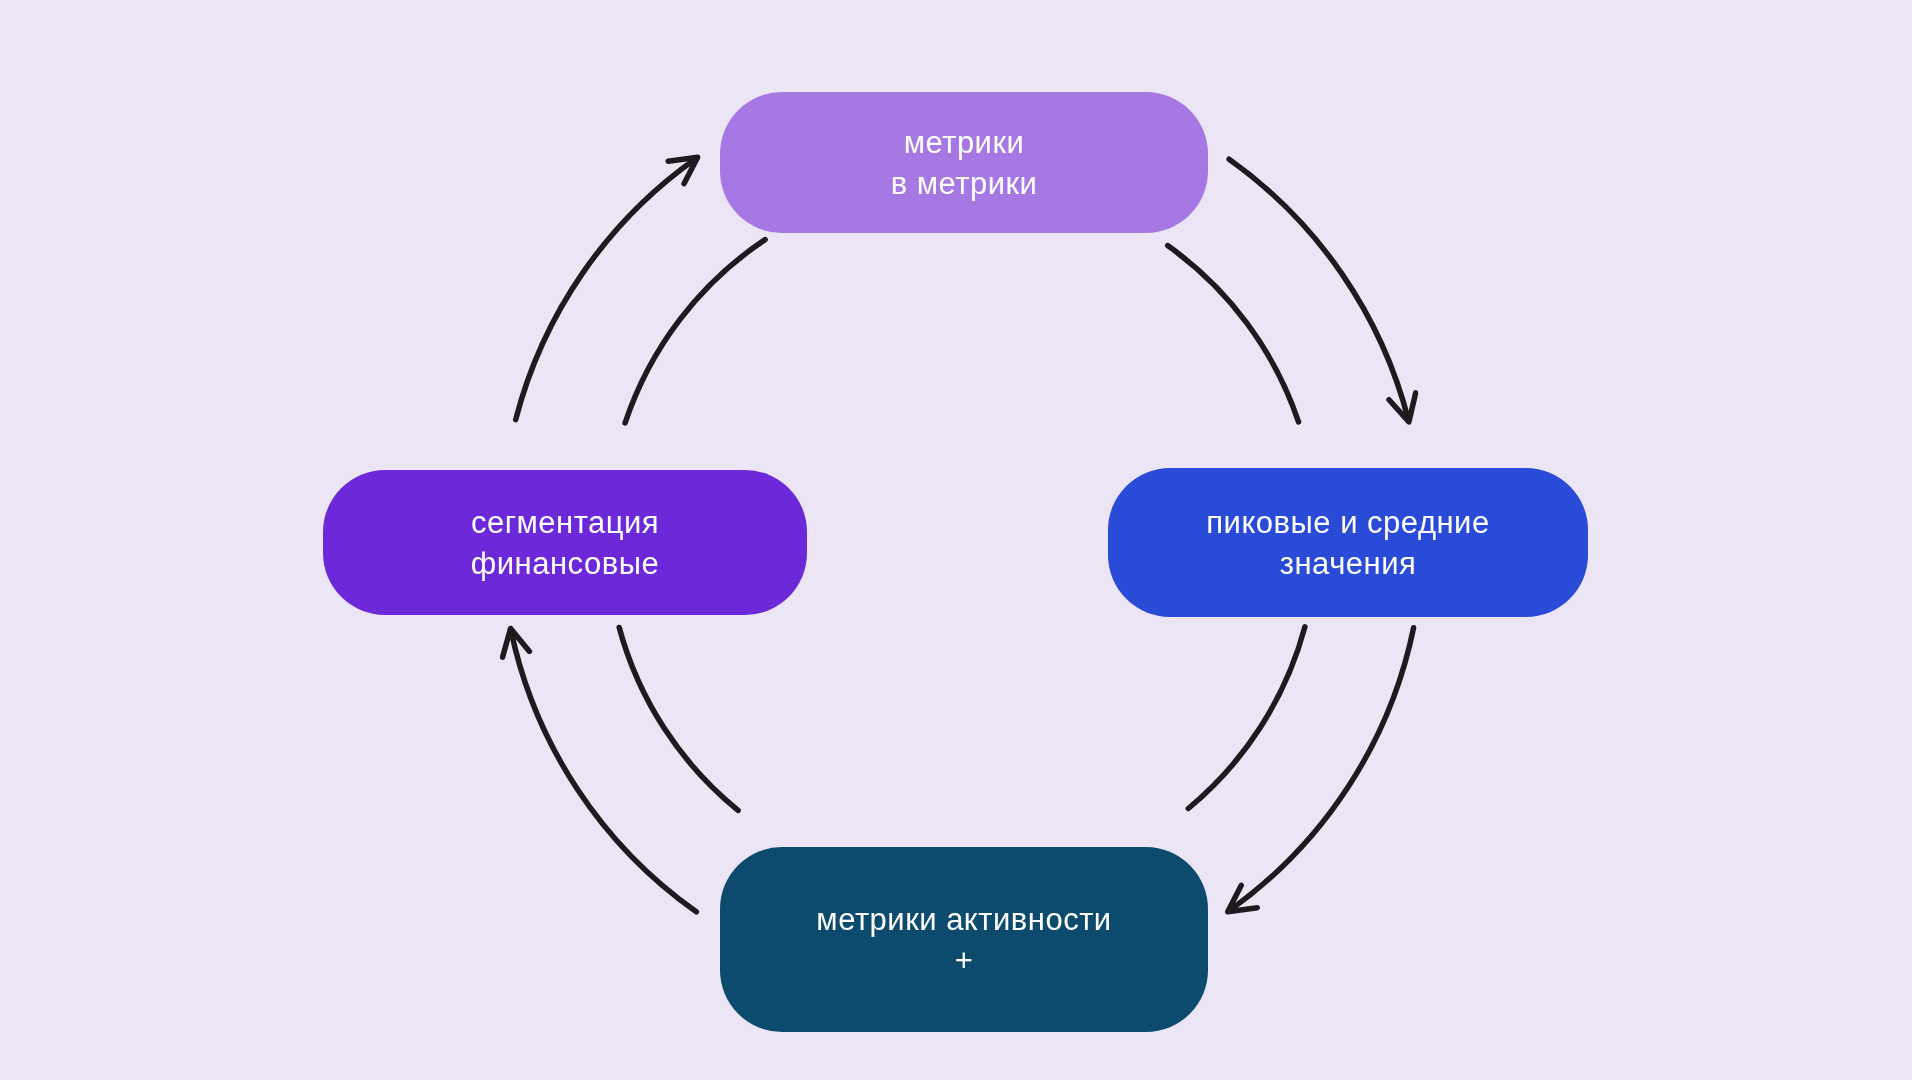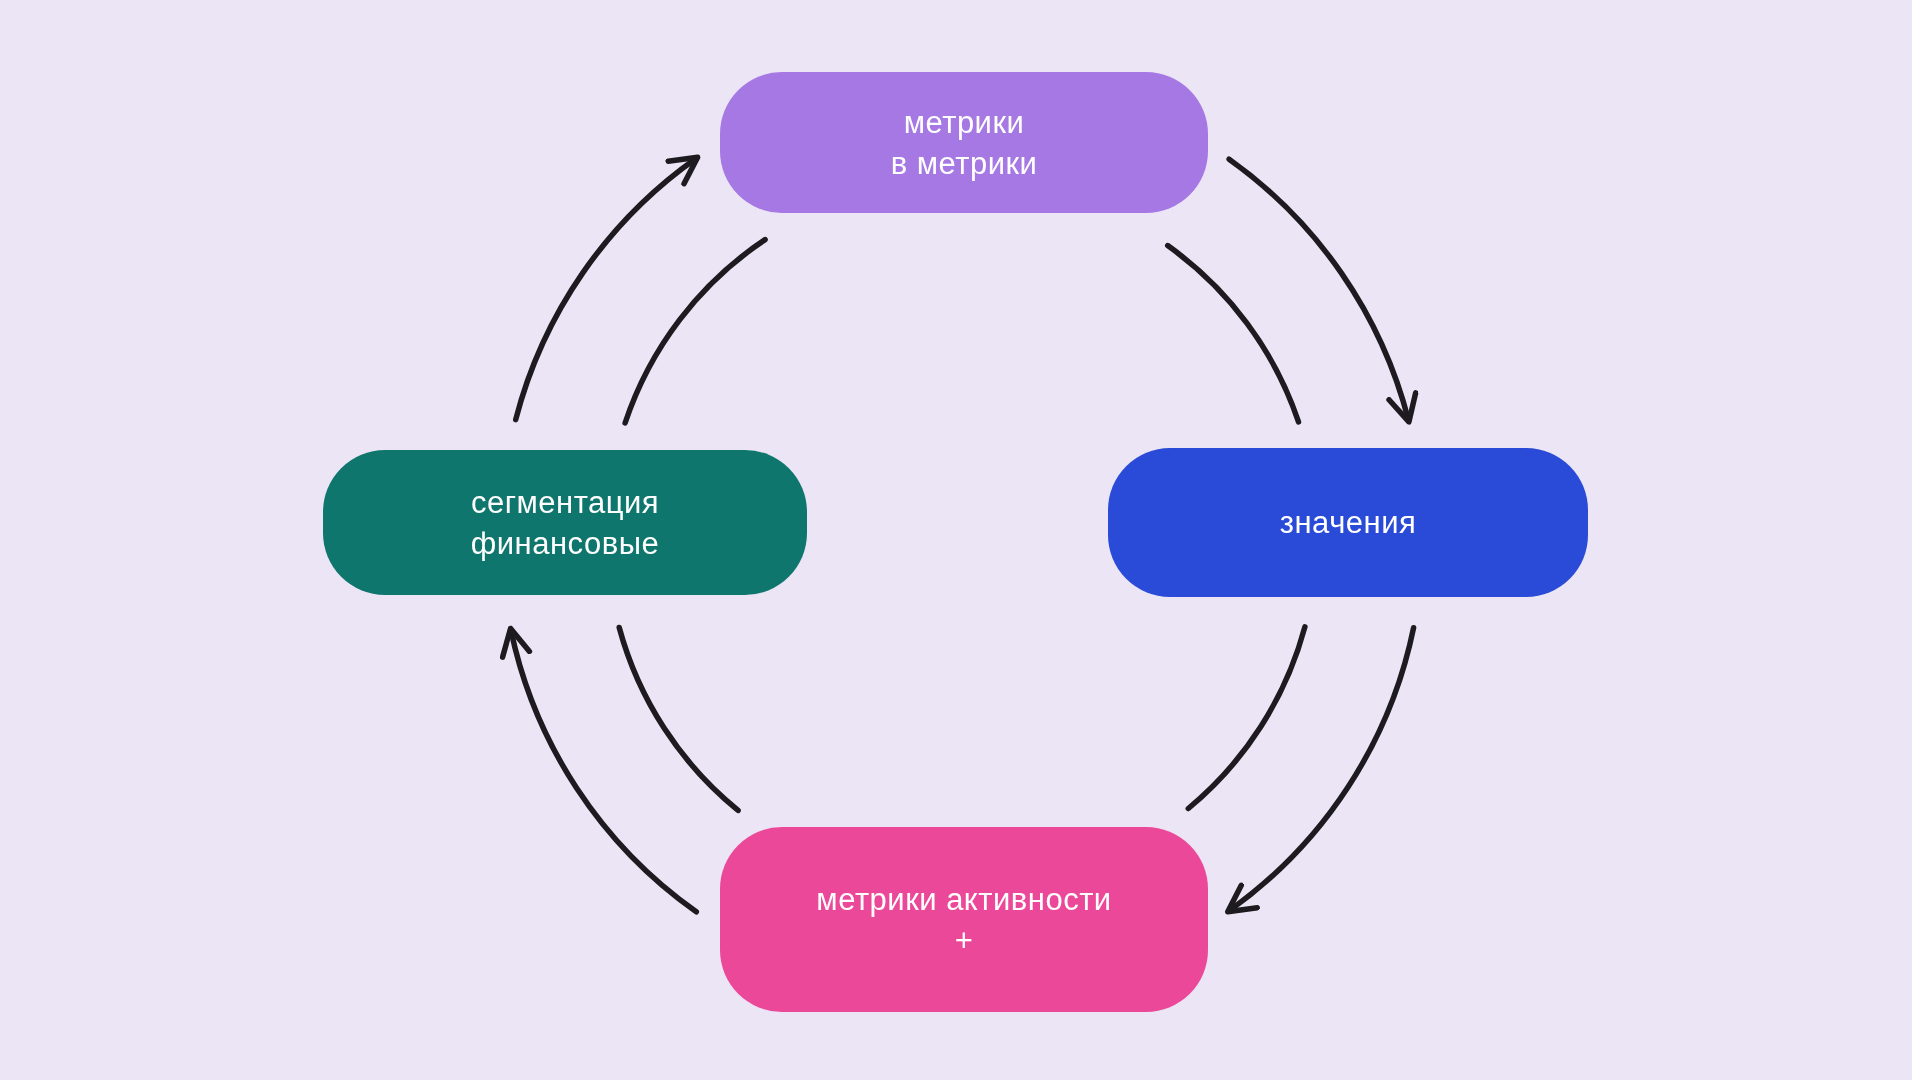--- a/index.html
+++ b/index.html
@@ -34,20 +34,21 @@
     flex-direction: column;
     align-items: center;
     justify-content: center;
     border-radius: 62px;
     color: #ffffff;
     text-align: center;
     font-size: 31px;
     font-weight: 500;
     letter-spacing: 0.5px;
     line-height: 41px;
+    margin-top: 20px;
   }
   .node-top    { left: 720px;  top: 72px;  width: 488px; height: 141px; }
   .node-right  { left: 1108px; top: 448px; width: 480px; height: 149px; }
   .node-bottom { left: 720px;  top: 827px; width: 488px; height: 185px; }
   .node-left   { left: 323px;  top: 450px; width: 484px; height: 145px; }
   .node span { display: block; }
 </style>
 </head>
 <body>
 
@@ -70,26 +71,27 @@
     <path class="arc" d="M 1304.9 626.9 A 355 355 0 0 1 1188.3 808.5"></path>
     <path class="arc" d="M 738.1 810.4 A 355 355 0 0 1 619.2 627.5"></path>
   </svg>
 
   <div class="node node-top" style="background-color: rgb(166, 120, 227);">
     <span>метрики</span>
     <span>в метрики</span>
   </div>
 
   <div class="node node-right" style="background-color: rgb(42, 75, 215);">
+    <span>пиковые и средние</span>
     <span>значения</span>
   </div>
 
-  <div class="node node-bottom" style="background-color: #ec4899;">
+  <div class="node node-bottom" style="background-color: #0c4a6e;">
     <span>метрики активности</span>
     <span>+</span>
   </div>
 
-  <div class="node node-left" style="background-color: #0f766e;">
+  <div class="node node-left" style="background-color: #6d28d9;">
     <span>сегментация</span>
     <span>финансовые</span>
   </div>
 
 </div>
 
 </body></html>

